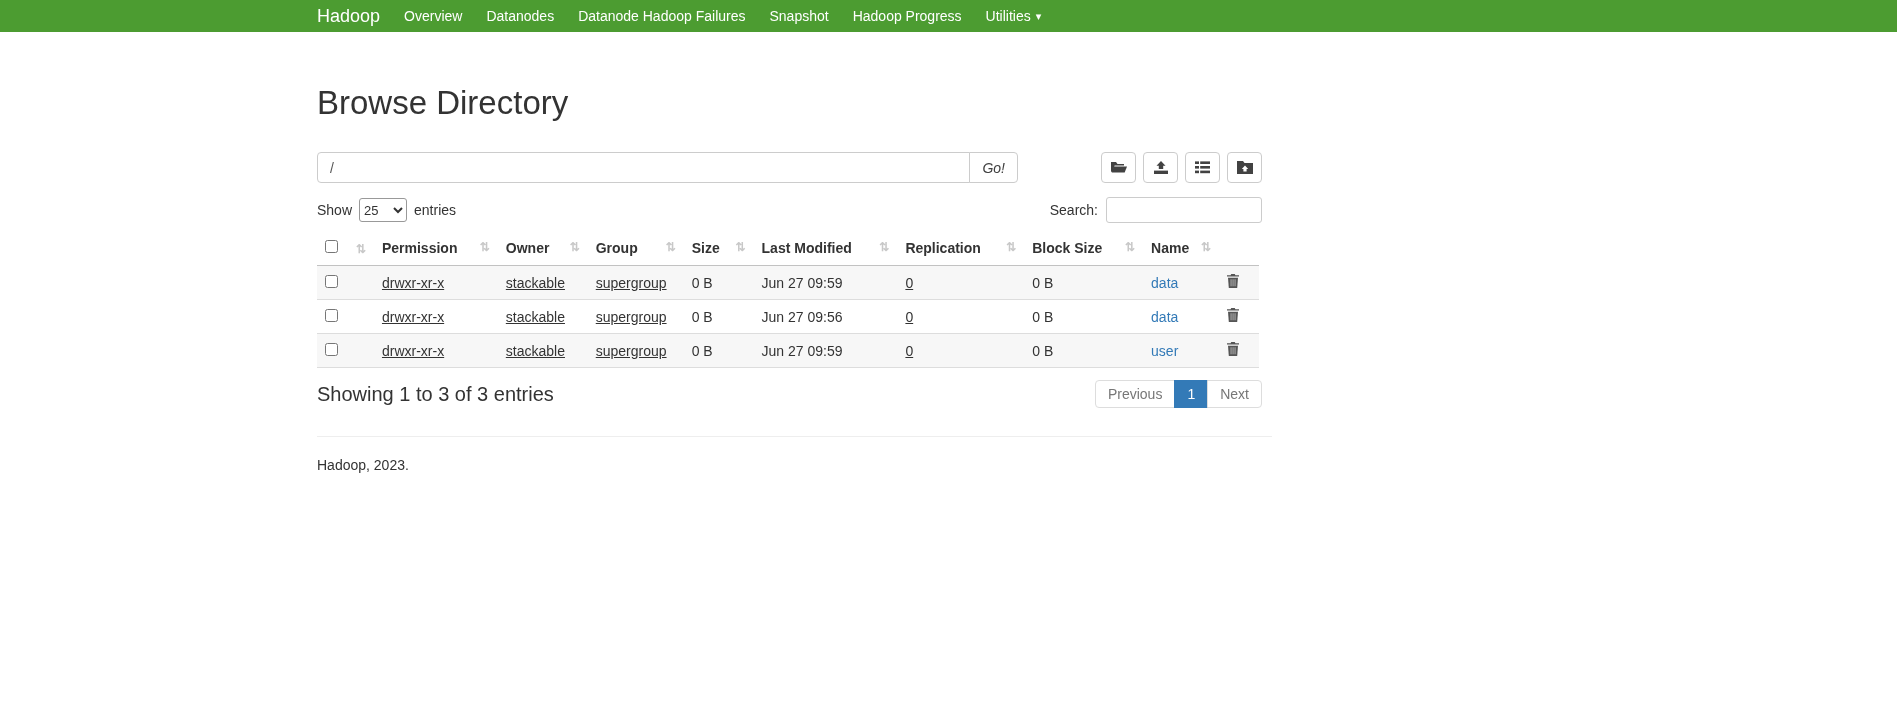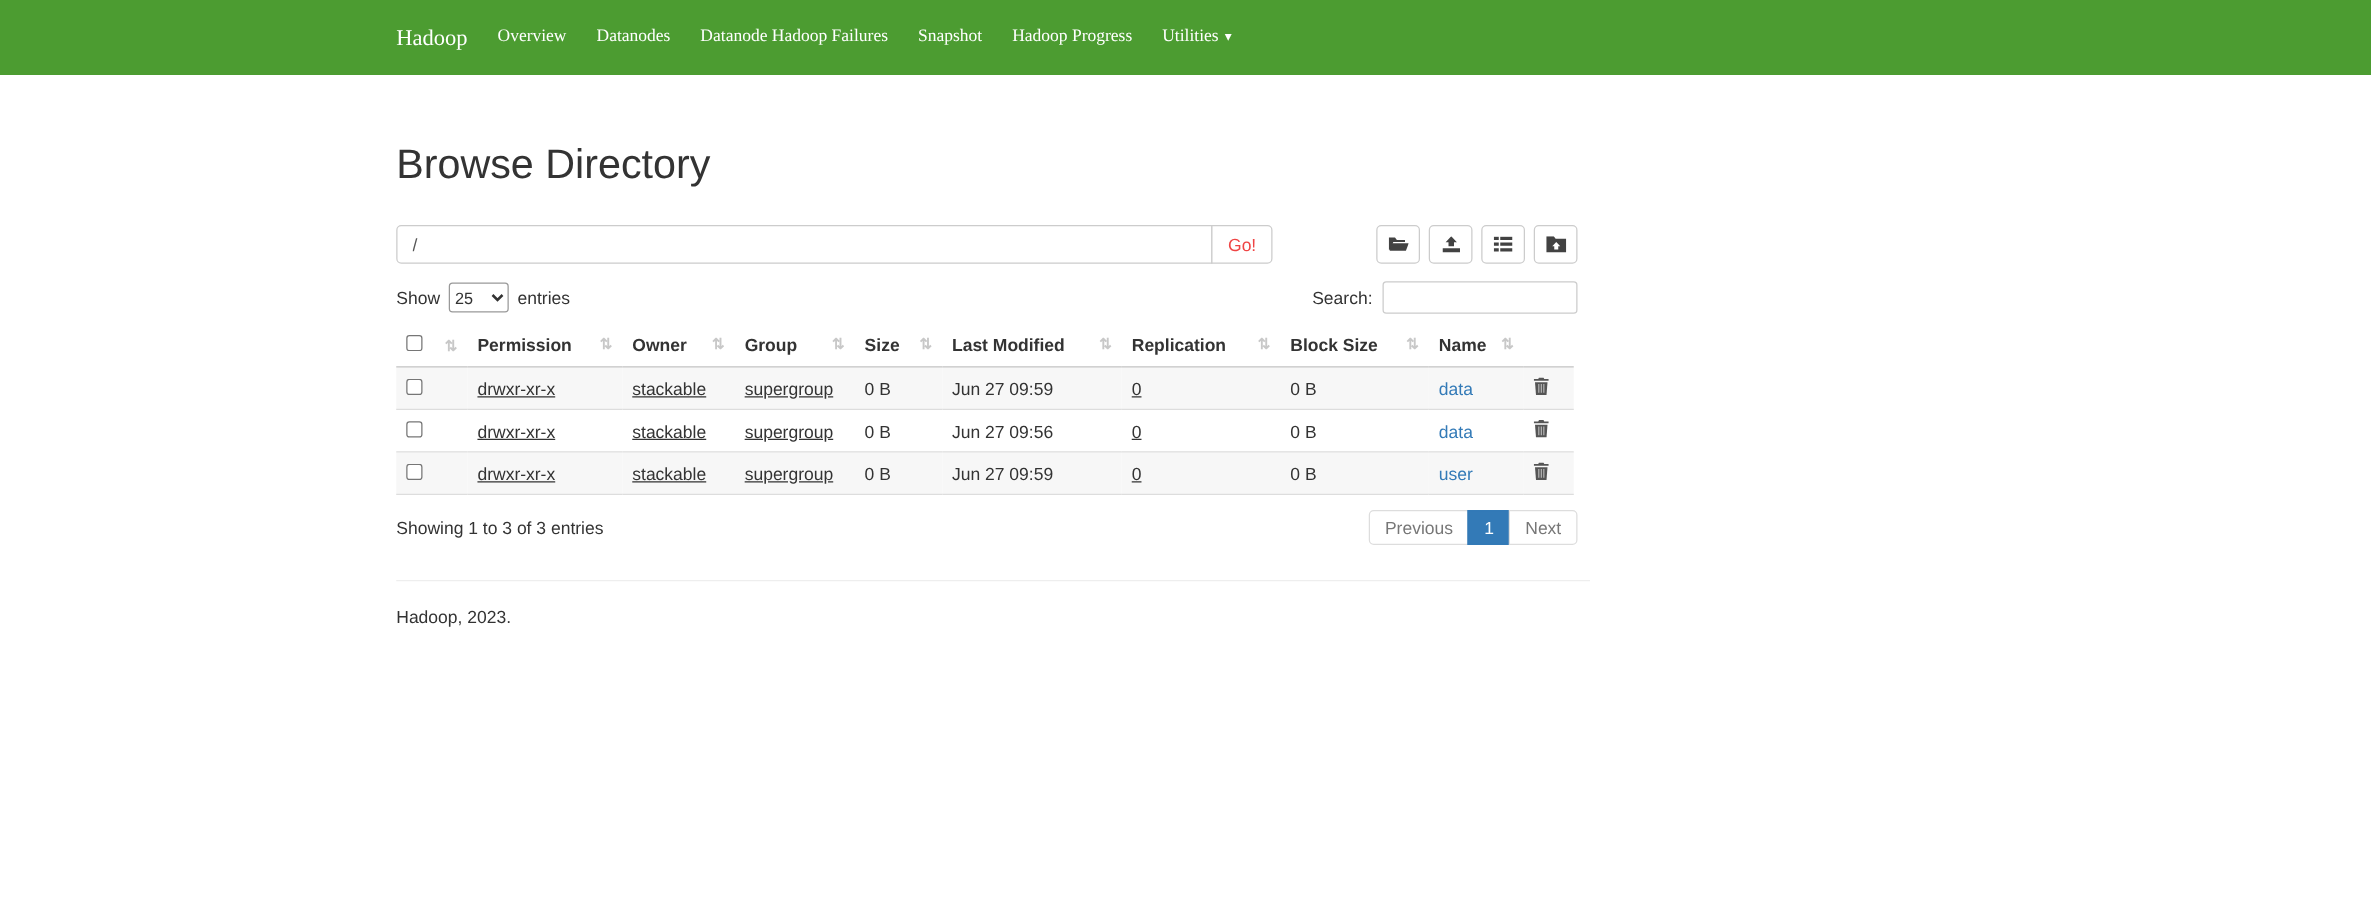--- a/index.html
+++ b/index.html
@@ -8,26 +8,25 @@
     font-family: "Liberation Sans", sans-serif;
     font-size: 14px;
     color: #333;
     min-width: 1897px;
     min-height: 722px;
   }
 
   
   .navbar {
     background: var(--navbar-bg, #4C9C31);
-    height: 60px;
+    height: 32px;
     display: flex;
     align-items: center;
     padding-left: 317px;
     width: 100%;
-    font-family: Liberation Serif, serif;
   }
   .navbar-brand {
     color: var(--navbar-text, #fff);
     font-size: 18px;
     margin-right: 12px;
     text-decoration: none;
     cursor: pointer;
   }
   .nav-item {
     color: var(--navbar-text, #fff);
@@ -77,23 +76,24 @@
     outline: none;
   }
   .go-btn {
     height: 31px;
     margin-left: -1px;
     border: 1px solid #ccc;
     background: #fff;
     border-radius: 0 4px 4px 0;
     padding: 0 12px;
     font-size: 14px;
-    color: #ef4444;
+    color: #404040;
     cursor: pointer;
     font-family: "Liberation Sans", sans-serif;
+    font-style: italic;
   }
   .icon-toolbar { display: flex; gap: 7px; }
   .icon-btn {
     width: 35px;
     height: 31px;
     border: 1px solid #ccc;
     border-radius: 4px;
     background: #fff;
     display: flex;
     align-items: center;
@@ -165,21 +165,21 @@
   .name-link { color: var(--link, #337AB7); text-decoration: none; cursor: pointer; }
   .trash-btn { background: none; border: none; cursor: pointer; padding: 0; line-height: 0; }
 
   
   .table-footer-row {
     display: flex;
     justify-content: space-between;
     align-items: center;
     margin-top: 12px;
   }
-  .table-info { font-size: 14px; color: #333; }
+  .table-info { font-size: 20px; color: #333; }
   .pagination { display: flex; }
   .page-item {
     border: 1px solid #ddd;
     background: #fff;
     color: #777;
     padding: 5px 12px;
     margin-left: -1px;
     font-size: 14px;
     text-decoration: none;
     cursor: pointer;

